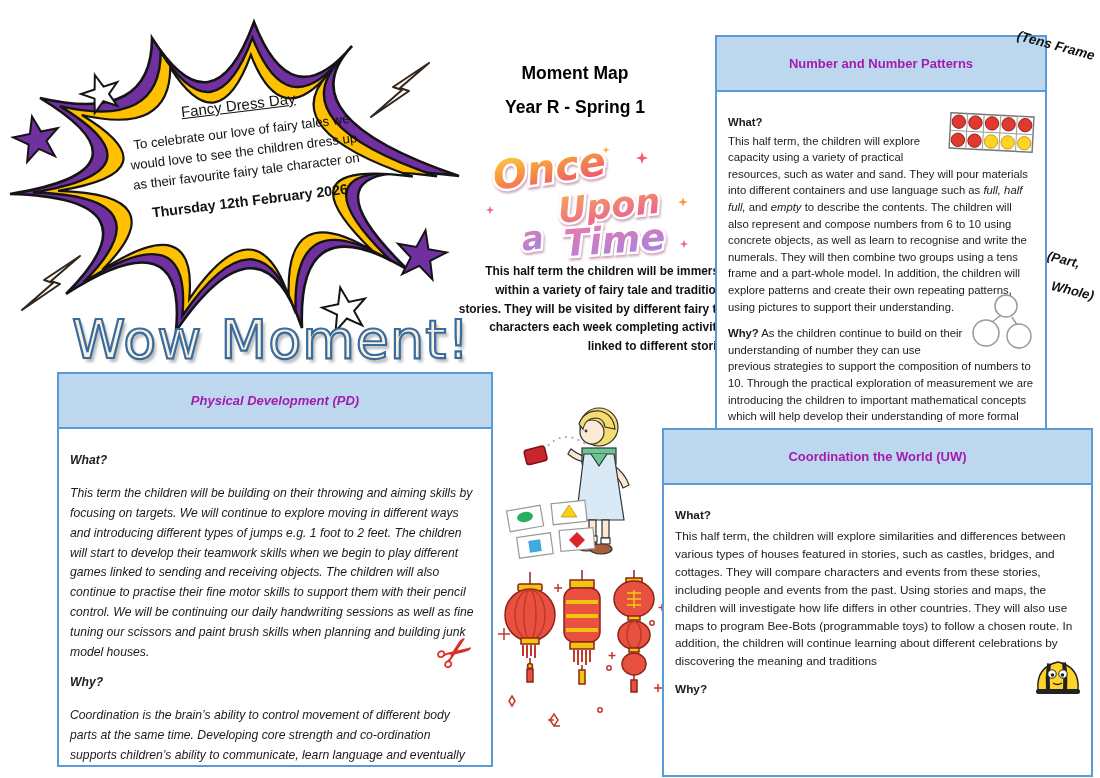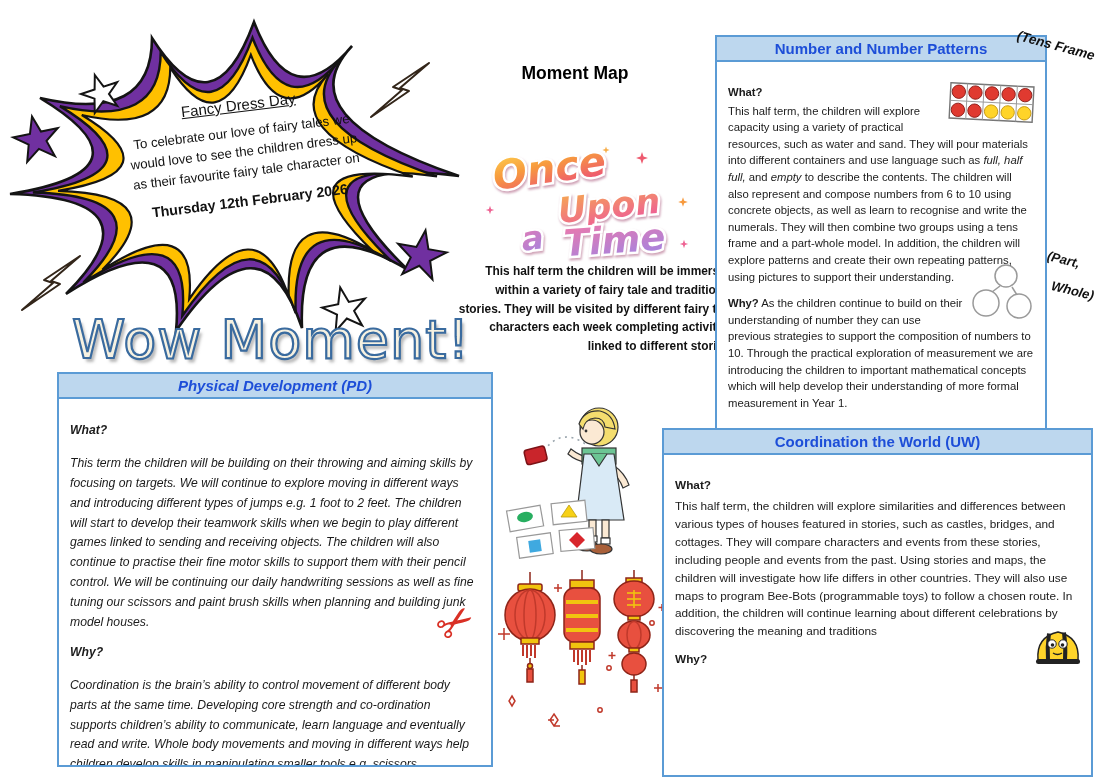--- a/index.html
+++ b/index.html
@@ -30,21 +30,21 @@
   }
   .logo-svg{position:absolute;left:478px;top:144px;z-index:2;}
   .intro{
     position:absolute;left:453px;top:262px;width:280px;z-index:2;
     text-align:right;font-weight:bold;font-size:11.9px;line-height:1.58;color:#111;
   }
   
   .box{position:absolute;border:2px solid #5B9BD5;background:#fff;overflow:hidden;}
   .box-head{
     background:#BDD7EE;border-bottom:2px solid #5B9BD5;text-align:center;
-    font-weight:bold;font-size:15px;padding:3px 0;color:#1d4ed8;
+    font-weight:bold;font-size:13px;padding:19px 0;color:#a21caf;
   }
   .box-body{padding:22px 11px 4px;}
   .box-body p{margin:0 0 10px;}
   .lbl{font-weight:bold;}
   .box-number{left:715px;top:35px;width:328px;height:397px;z-index:2;}
   .nb{font-size:11.3px;line-height:1.47;}
   .nb .lbl{margin-bottom:2px;}
   .box-pd{left:57px;top:372px;width:432px;height:391px;z-index:3;font-style:italic;}
   .pdb{font-size:12.2px;line-height:1.63;}
   .pdb .lbl{margin-bottom:13px;}
@@ -97,20 +97,21 @@
   <div class="fancy-text">
     <div class="fd-head">Fancy Dress Day</div>
     <div class="fd-body">To celebrate our love of fairy tales we would love to see the children dress up as their favourite fairy tale character on</div>
     <div class="fd-date">Thursday 12th February 2026</div>
   </div>
 
   <div class="wow">Wow Moment!</div>
 
   <div class="school-title">
     <div>Moment Map</div>
+    <div>Year R - Spring 1</div>
   </div>
 
   <svg class="logo-svg" width="218" height="118" viewBox="0 0 218 118">
     <defs>
       <linearGradient id="gOnce" x1="0" y1="0" x2="0.35" y2="1">
         <stop offset="0" stop-color="#FFD54F"></stop>
           <stop offset="0.5" stop-color="#F79A3E"></stop>
           <stop offset="1" stop-color="#EE5A6F"></stop>
       </linearGradient>
       <linearGradient id="gUpon" x1="0" y1="0" x2="0.3" y2="1">

